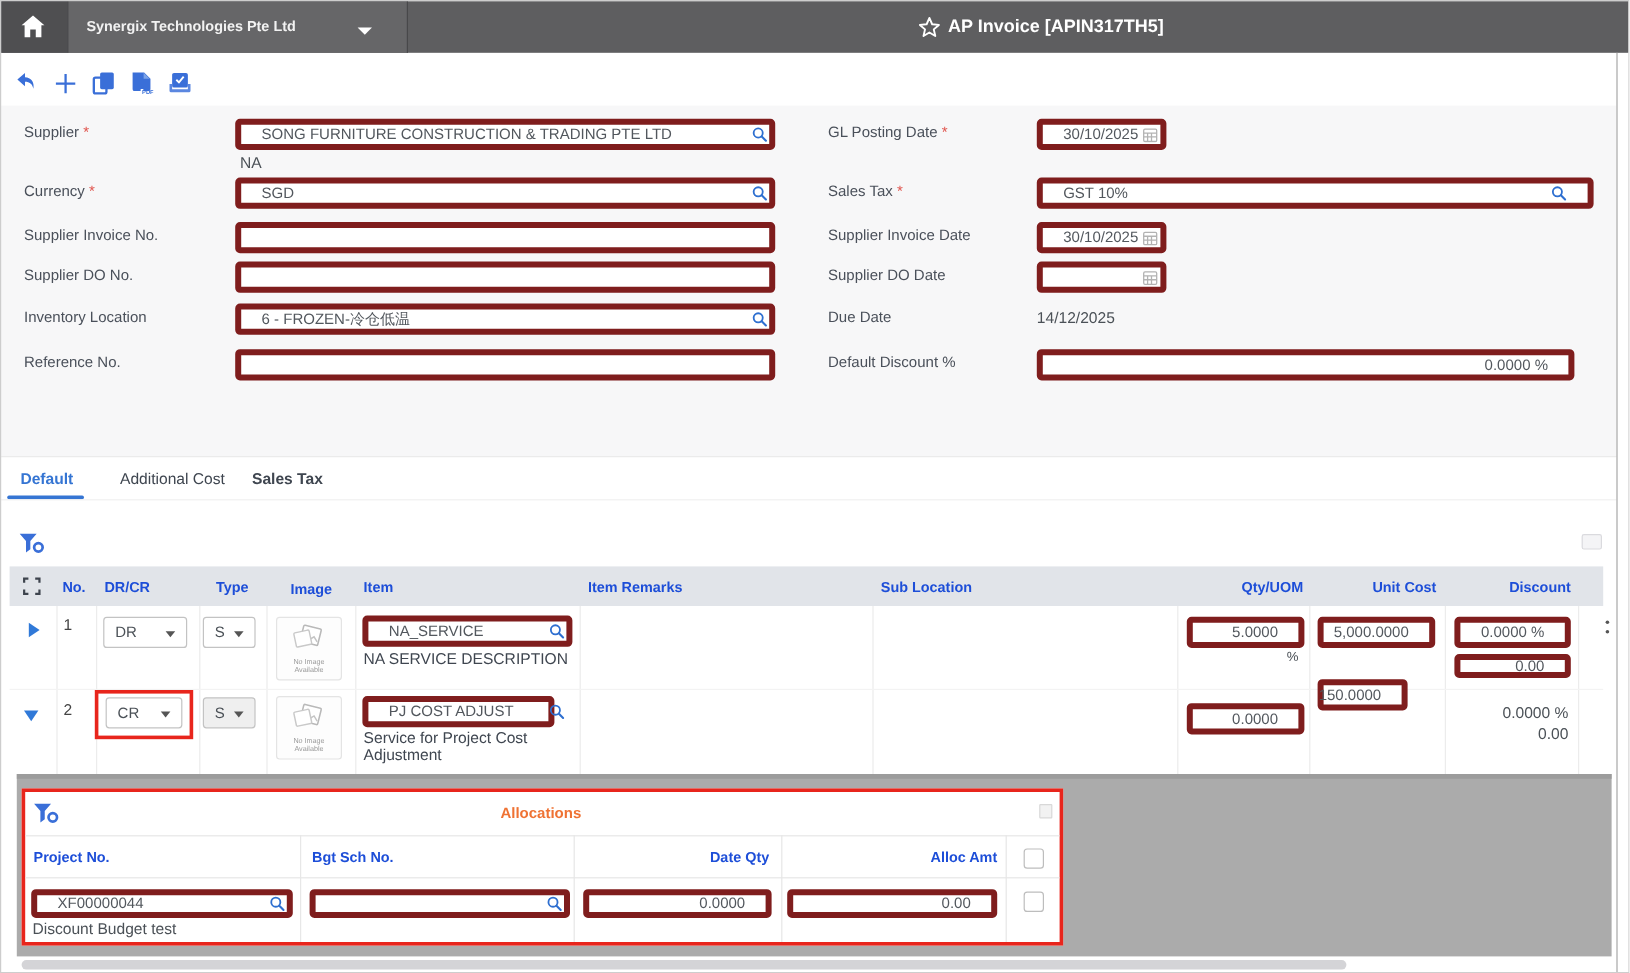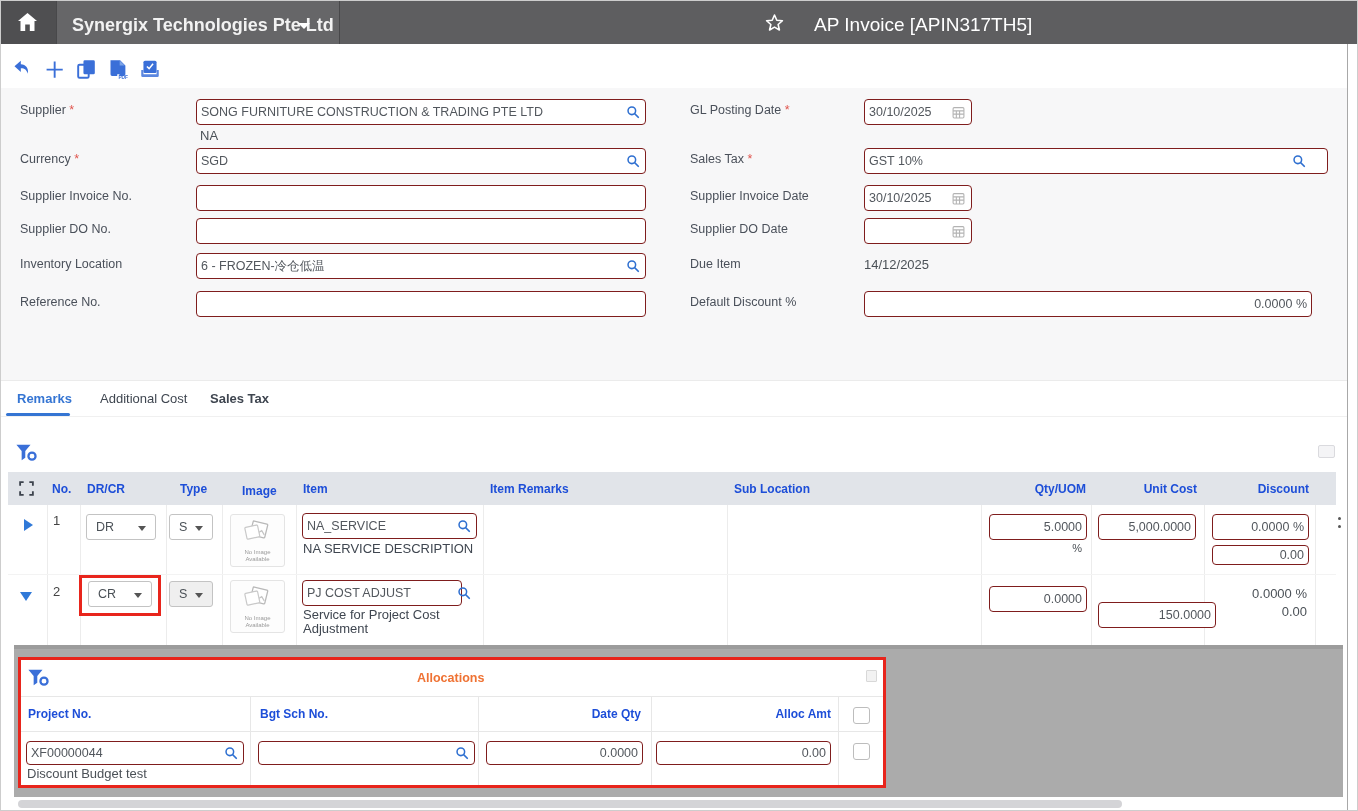--- a/index.html
+++ b/index.html
@@ -1,47 +1,47 @@
 <!DOCTYPE html>
 <html><head><meta charset="utf-8">
 <style>
 * { margin:0; padding:0; box-sizing:border-box; }
 html,body { width:1358px; height:811px; overflow:hidden; }
 body { font-family:"Liberation Sans", sans-serif; background:#fff; position:relative; }
 .abs { position:absolute; }
 .lbl { position:absolute; font-size:12.5px; color:#4a505a; white-space:nowrap; }
 .req { color:#e0544d; }
-.inp { position:absolute; height:26px; background:#fff; border:1px solid #7f1d1d; border-radius:4px;
-       font-size:12.5px; color:#52575d; display:flex; align-items:center; padding:0 4px; white-space:nowrap; }
+.inp { position:absolute; height:26px; background:#fff; border:5px solid #7f1d1d; border-radius:4px;
+       font-size:12.5px; color:#52575d; display:flex; align-items:center; padding:0 17px; white-space:nowrap; }
 .inp.r { justify-content:flex-end; }
 .val { position:absolute; font-size:13px; color:#4b5157; white-space:nowrap; }
 .hdr { position:absolute; font-size:12px; font-weight:bold; color:#1d4ed8; white-space:nowrap; }
 .sel { position:absolute; height:26px; background:#fff; border:1px solid #c3c3c3; border-radius:3px;
        font-size:12.5px; color:#4b5157; display:flex; align-items:center; padding:0 9px; }
 .sel .car { position:absolute; right:9px; top:11px; width:0; height:0;
        border-left:4.5px solid transparent; border-right:4.5px solid transparent; border-top:5px solid #555; }
 .vline { position:absolute; width:1px; background:#ececec; }
 .cb { position:absolute; width:17px; height:17px; background:#fff; border:1px solid #bdbdbd; border-radius:3px; }
 </style></head>
 <body>
 
 <div class="abs" style="left:0;top:0;width:1358px;height:811px;border:1px solid #cdcdcd;pointer-events:none;z-index:99"></div>
 
 <div class="abs" style="left:1px;top:1px;width:1356px;height:43px;background:#5e5e60;"></div>
 <div class="abs" style="left:1px;top:1px;width:55px;height:43px;background:#4f4f51;"></div>
 <div class="abs" style="left:56px;top:1px;width:284px;height:43px;background:#666668;border-left:1px solid #48484a;border-right:1px solid #48484a;"></div>
 <svg class="abs" style="left:17px;top:12px" width="21" height="20" viewBox="0 0 21 20">
  <path d="M10.5 1 L20 9 L17.5 9 L17.5 19 L12.8 19 L12.8 12.5 L8.2 12.5 L8.2 19 L3.5 19 L3.5 9 L1 9 Z" fill="#fff"></path>
 </svg>
-<div class="abs" style="left:72px;top:15px;font-size:18px;font-weight:bold;color:#f2f2f2;">Synergix Technologies Pte Ltd</div>
+<div class="abs" style="left:72px;top:15px;font-size:12px;font-weight:bold;color:#f2f2f2;">Synergix Technologies Pte Ltd</div>
 <div class="abs" style="left:298px;top:23px;width:0;height:0;border-left:6.5px solid transparent;border-right:6.5px solid transparent;border-top:6.5px solid #fff;"></div>
 <svg class="abs" style="left:765px;top:13px" width="19" height="19" viewBox="0 0 24 24">
  <path d="M12 2.5 L14.9 9.1 L22 9.8 L16.6 14.5 L18.2 21.5 L12 17.8 L5.8 21.5 L7.4 14.5 L2 9.8 L9.1 9.1 Z" fill="none" stroke="#fff" stroke-width="2" stroke-linejoin="round"></path>
 </svg>
-<div class="abs" style="left:790px;top:14px;font-size:19px;font-weight:normal;color:#fff;margin-left:24px;">AP Invoice [APIN317TH5]</div>
+<div class="abs" style="left:790px;top:14px;font-size:15px;font-weight:bold;color:#fff;">AP Invoice [APIN317TH5]</div>
 
 <svg class="abs" style="left:12px;top:60px" width="20" height="19" viewBox="0 0 24 24">
  <path d="M10.5 5.5 L10.5 1 L2.5 8 L10.5 15 L10.5 10.3 C15 10.2 18.2 12.4 19.3 17.5 C20.8 10.6 16.8 5.7 10.5 5.5 Z" fill="#3a6fd8"></path>
 </svg>
 <svg class="abs" style="left:45px;top:60px" width="19" height="19" viewBox="0 0 24 24">
  <path d="M11 2 h2.4 v9 h9 v2.4 h-9 v9 h-2.4 v-9 h-9 v-2.4 h9 Z" fill="#3a6fd8"></path>
 </svg>
 <svg class="abs" style="left:76px;top:59px" width="21" height="21" viewBox="0 0 24 24">
  <rect x="2.5" y="6.5" width="12" height="15" rx="1.6" fill="none" stroke="#3a6fd8" stroke-width="2.2"></rect>
  <rect x="8.5" y="1.5" width="13" height="16" rx="1.6" fill="#3a6fd8"></rect>
@@ -101,26 +101,26 @@
 <svg class="abs" style="left:952px;top:192px" width="13" height="13" viewBox="0 0 24 24">
     <rect x="2" y="3" width="20" height="19" rx="2" fill="none" stroke="#b3b3b3" stroke-width="2"></rect>
     <path d="M2 9 h20 M8 9 v13 M14 9 v13 M2 15 h20" stroke="#b3b3b3" stroke-width="2" fill="none"></path>
   </svg>
 <div class="lbl" style="left:690px;top:222px">Supplier DO Date</div>
 <div class="inp" style="left:864px;top:218px;width:108px;"></div>
 <svg class="abs" style="left:952px;top:225px" width="13" height="13" viewBox="0 0 24 24">
     <rect x="2" y="3" width="20" height="19" rx="2" fill="none" stroke="#b3b3b3" stroke-width="2"></rect>
     <path d="M2 9 h20 M8 9 v13 M14 9 v13 M2 15 h20" stroke="#b3b3b3" stroke-width="2" fill="none"></path>
   </svg>
-<div class="lbl" style="left:690px;top:257px">Due Item</div>
+<div class="lbl" style="left:690px;top:257px">Due Date</div>
 <div class="val" style="left:864px;top:257px">14/12/2025</div>
 <div class="lbl" style="left:690px;top:295px">Default Discount %</div>
 <div class="inp r" style="left:864px;top:291px;width:448px;">0.0000 %</div>
 
-<div class="abs" style="left:17px;top:391px;font-size:13px;font-weight:bold;color:#3575d3;">Remarks</div>
+<div class="abs" style="left:17px;top:391px;font-size:13px;font-weight:bold;color:#3575d3;">Default</div>
 <div class="abs" style="left:100px;top:391px;font-size:13px;font-weight:normal;color:#3f4650;">Additional Cost</div>
 <div class="abs" style="left:210px;top:391px;font-size:13px;font-weight:bold;color:#3f4650;">Sales Tax</div>
 <div class="abs" style="left:6px;top:413px;width:64px;height:3px;background:#3575d3;border-radius:2px;"></div>
 <div class="abs" style="left:1px;top:416px;width:1346px;height:1px;background:#f0f0f0;"></div>
 
 <svg class="abs" style="left:16px;top:444px" width="21" height="17" viewBox="0 0 26 21">
     <path d="M0.5 1 h17.5 l-6.5 7.5 v8.5 l-4.5 3.2 v-11.7 Z" fill="#3a6fd8"></path>
     <circle cx="19.8" cy="15" r="4.4" fill="#fff" stroke="#3a6fd8" stroke-width="2.8"></circle>
   </svg>
 <div class="abs" style="left:1318px;top:445px;width:17px;height:13px;border:1px solid #dadade;border-radius:2px;background:#f4f4f6;"></div>
@@ -197,21 +197,21 @@
   </svg>
 <div class="abs" style="left:230px;top:615px;width:55px;text-align:center;font-size:6px;color:#9a9a9a;line-height:7px;">No Image<br>Available</div>
 <div class="inp" style="left:302px;top:580px;width:160px;padding-right:24px;">PJ COST ADJUST</div>
 <svg class="abs" style="left:457px;top:586px" width="14" height="14" viewBox="0 0 24 24">
     <circle cx="10" cy="10" r="6.5" fill="none" stroke="#2e6fd0" stroke-width="2.6"></circle>
     <path d="M15 15 L21 21" stroke="#2e6fd0" stroke-width="3" stroke-linecap="round"></path>
   </svg>
 <div class="val" style="left:303px;top:607px;color:#3f4650;">Service for Project Cost</div>
 <div class="val" style="left:303px;top:621px;color:#3f4650;">Adjustment</div>
 <div class="inp r" style="left:989px;top:586px;width:98px;">0.0000</div>
-<div class="inp r" style="left:1098px;top:602px;width:118px;">150.0000</div>
+<div class="inp r" style="left:1098px;top:566px;width:75px;">150.0000</div>
 <div class="val" style="right:51px;top:586px;">0.0000 %</div>
 <div class="val" style="right:51px;top:604px;">0.00</div>
 <div class="abs" style="left:14px;top:645px;width:1329px;height:152px;background:#ababab;border-top:4px solid #9c9c9c;"></div>
 <div class="abs" style="left:18px;top:657px;width:868px;height:131px;background:#fff;border:3px solid #e8251c;"></div>
 <svg class="abs" style="left:28px;top:669px" width="21" height="17" viewBox="0 0 26 21">
     <path d="M0.5 1 h17.5 l-6.5 7.5 v8.5 l-4.5 3.2 v-11.7 Z" fill="#3a6fd8"></path>
     <circle cx="19.8" cy="15" r="4.4" fill="#fff" stroke="#3a6fd8" stroke-width="2.8"></circle>
   </svg>
 <div class="abs" style="left:417px;top:671px;font-size:12.5px;font-weight:bold;color:#ef7233;">Allocations</div>
 <div class="abs" style="left:866px;top:670px;width:11px;height:12px;border:1px solid #d8d8d8;border-radius:1px;background:#f2f2f2;"></div>

